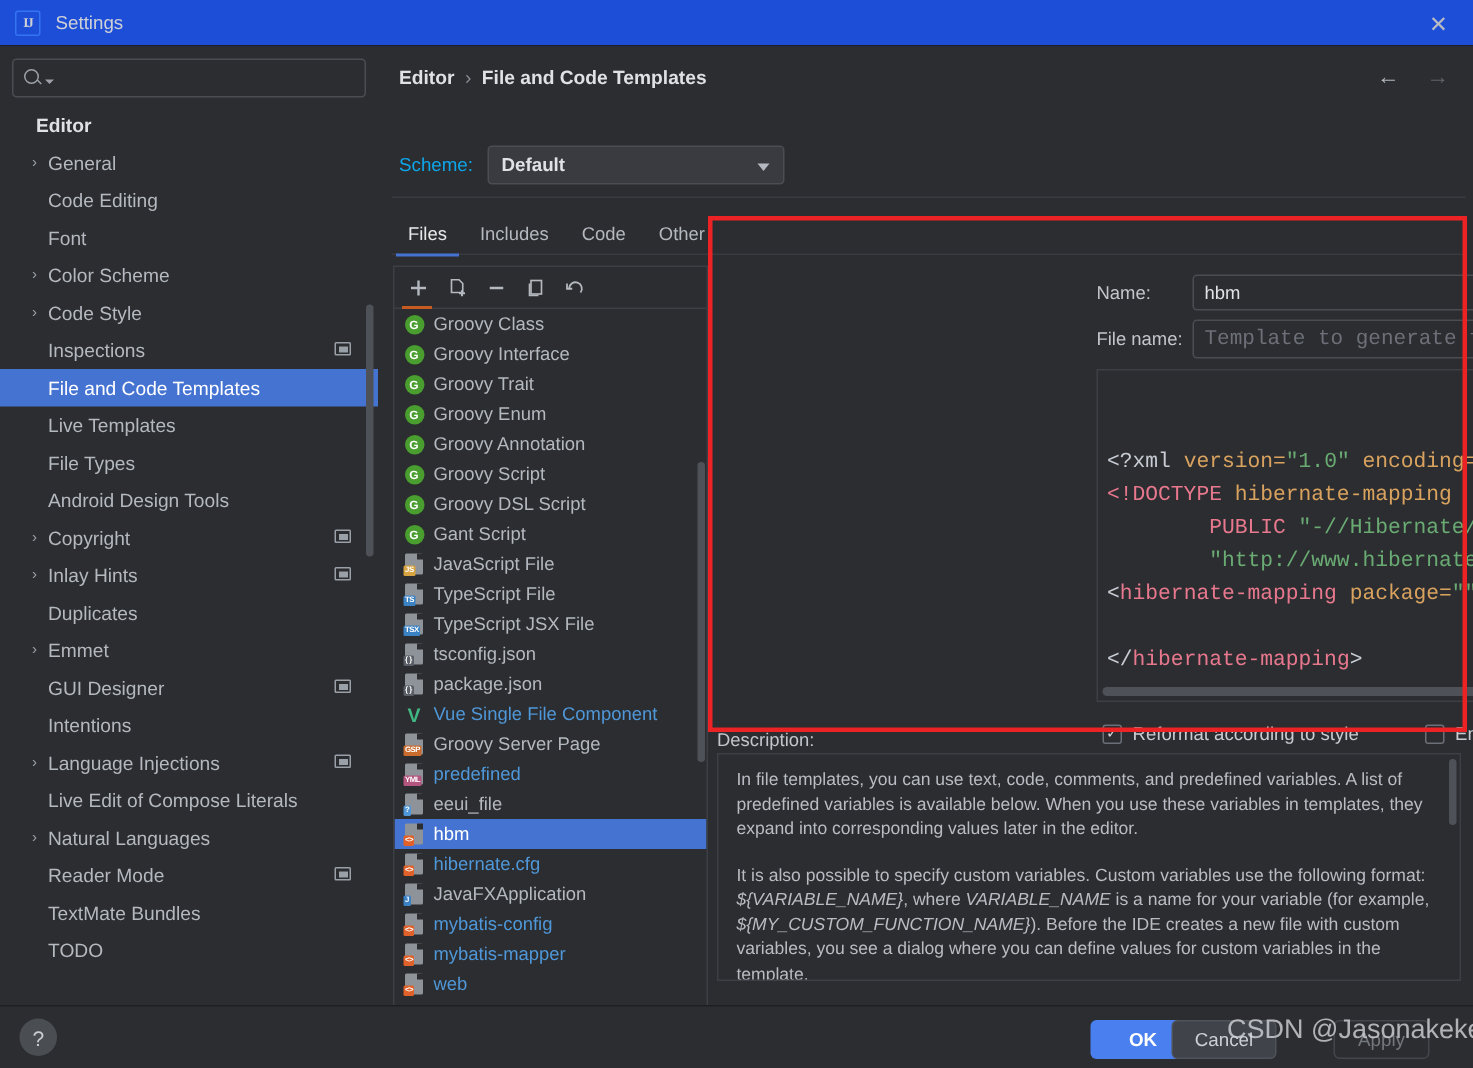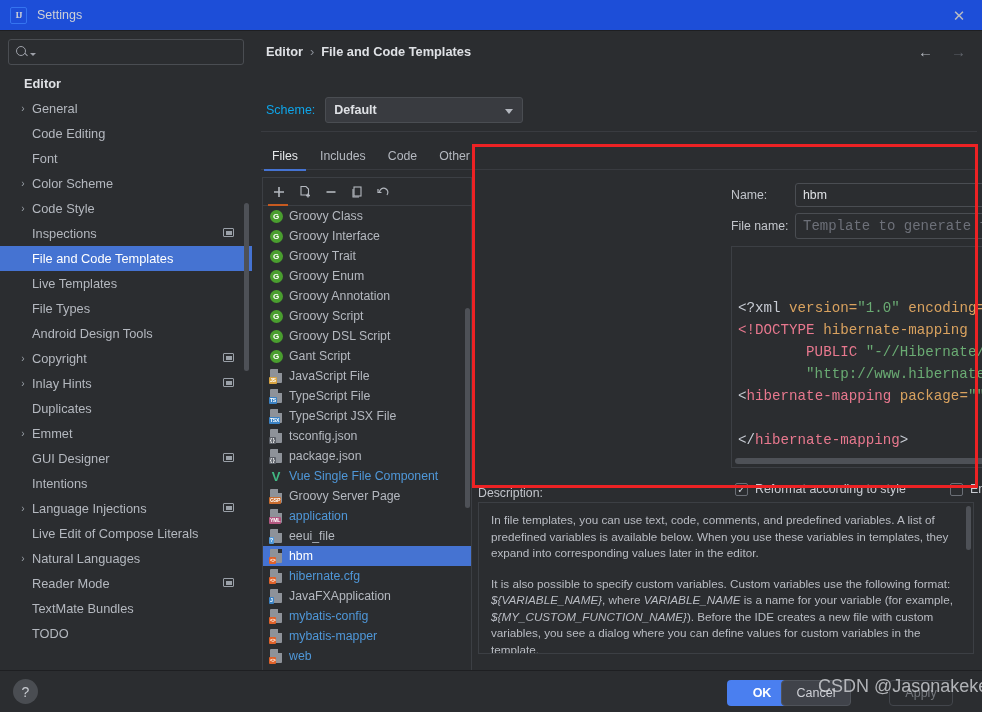--- a/index.html
+++ b/index.html
@@ -613,21 +613,21 @@
             </span>
             <span class="">Groovy Server Page</span>
           </div>
           <div class="fl-item">
             <span class="ico">
               <span class="ico-file">
                 <span class="corner"></span>
                 <span class="tag" style="background:#b2567f">YML</span>
               </span>
             </span>
-            <span class="lbl-blue">application</span>
+            <span class="lbl-blue">predefined</span>
           </div>
           <div class="fl-item">
             <span class="ico">
               <span class="ico-file">
                 <span class="corner"></span>
                 <span class="tag" style="background:#4f97d8">?</span>
               </span>
             </span>
             <span class="">eeui_file</span>
           </div>

